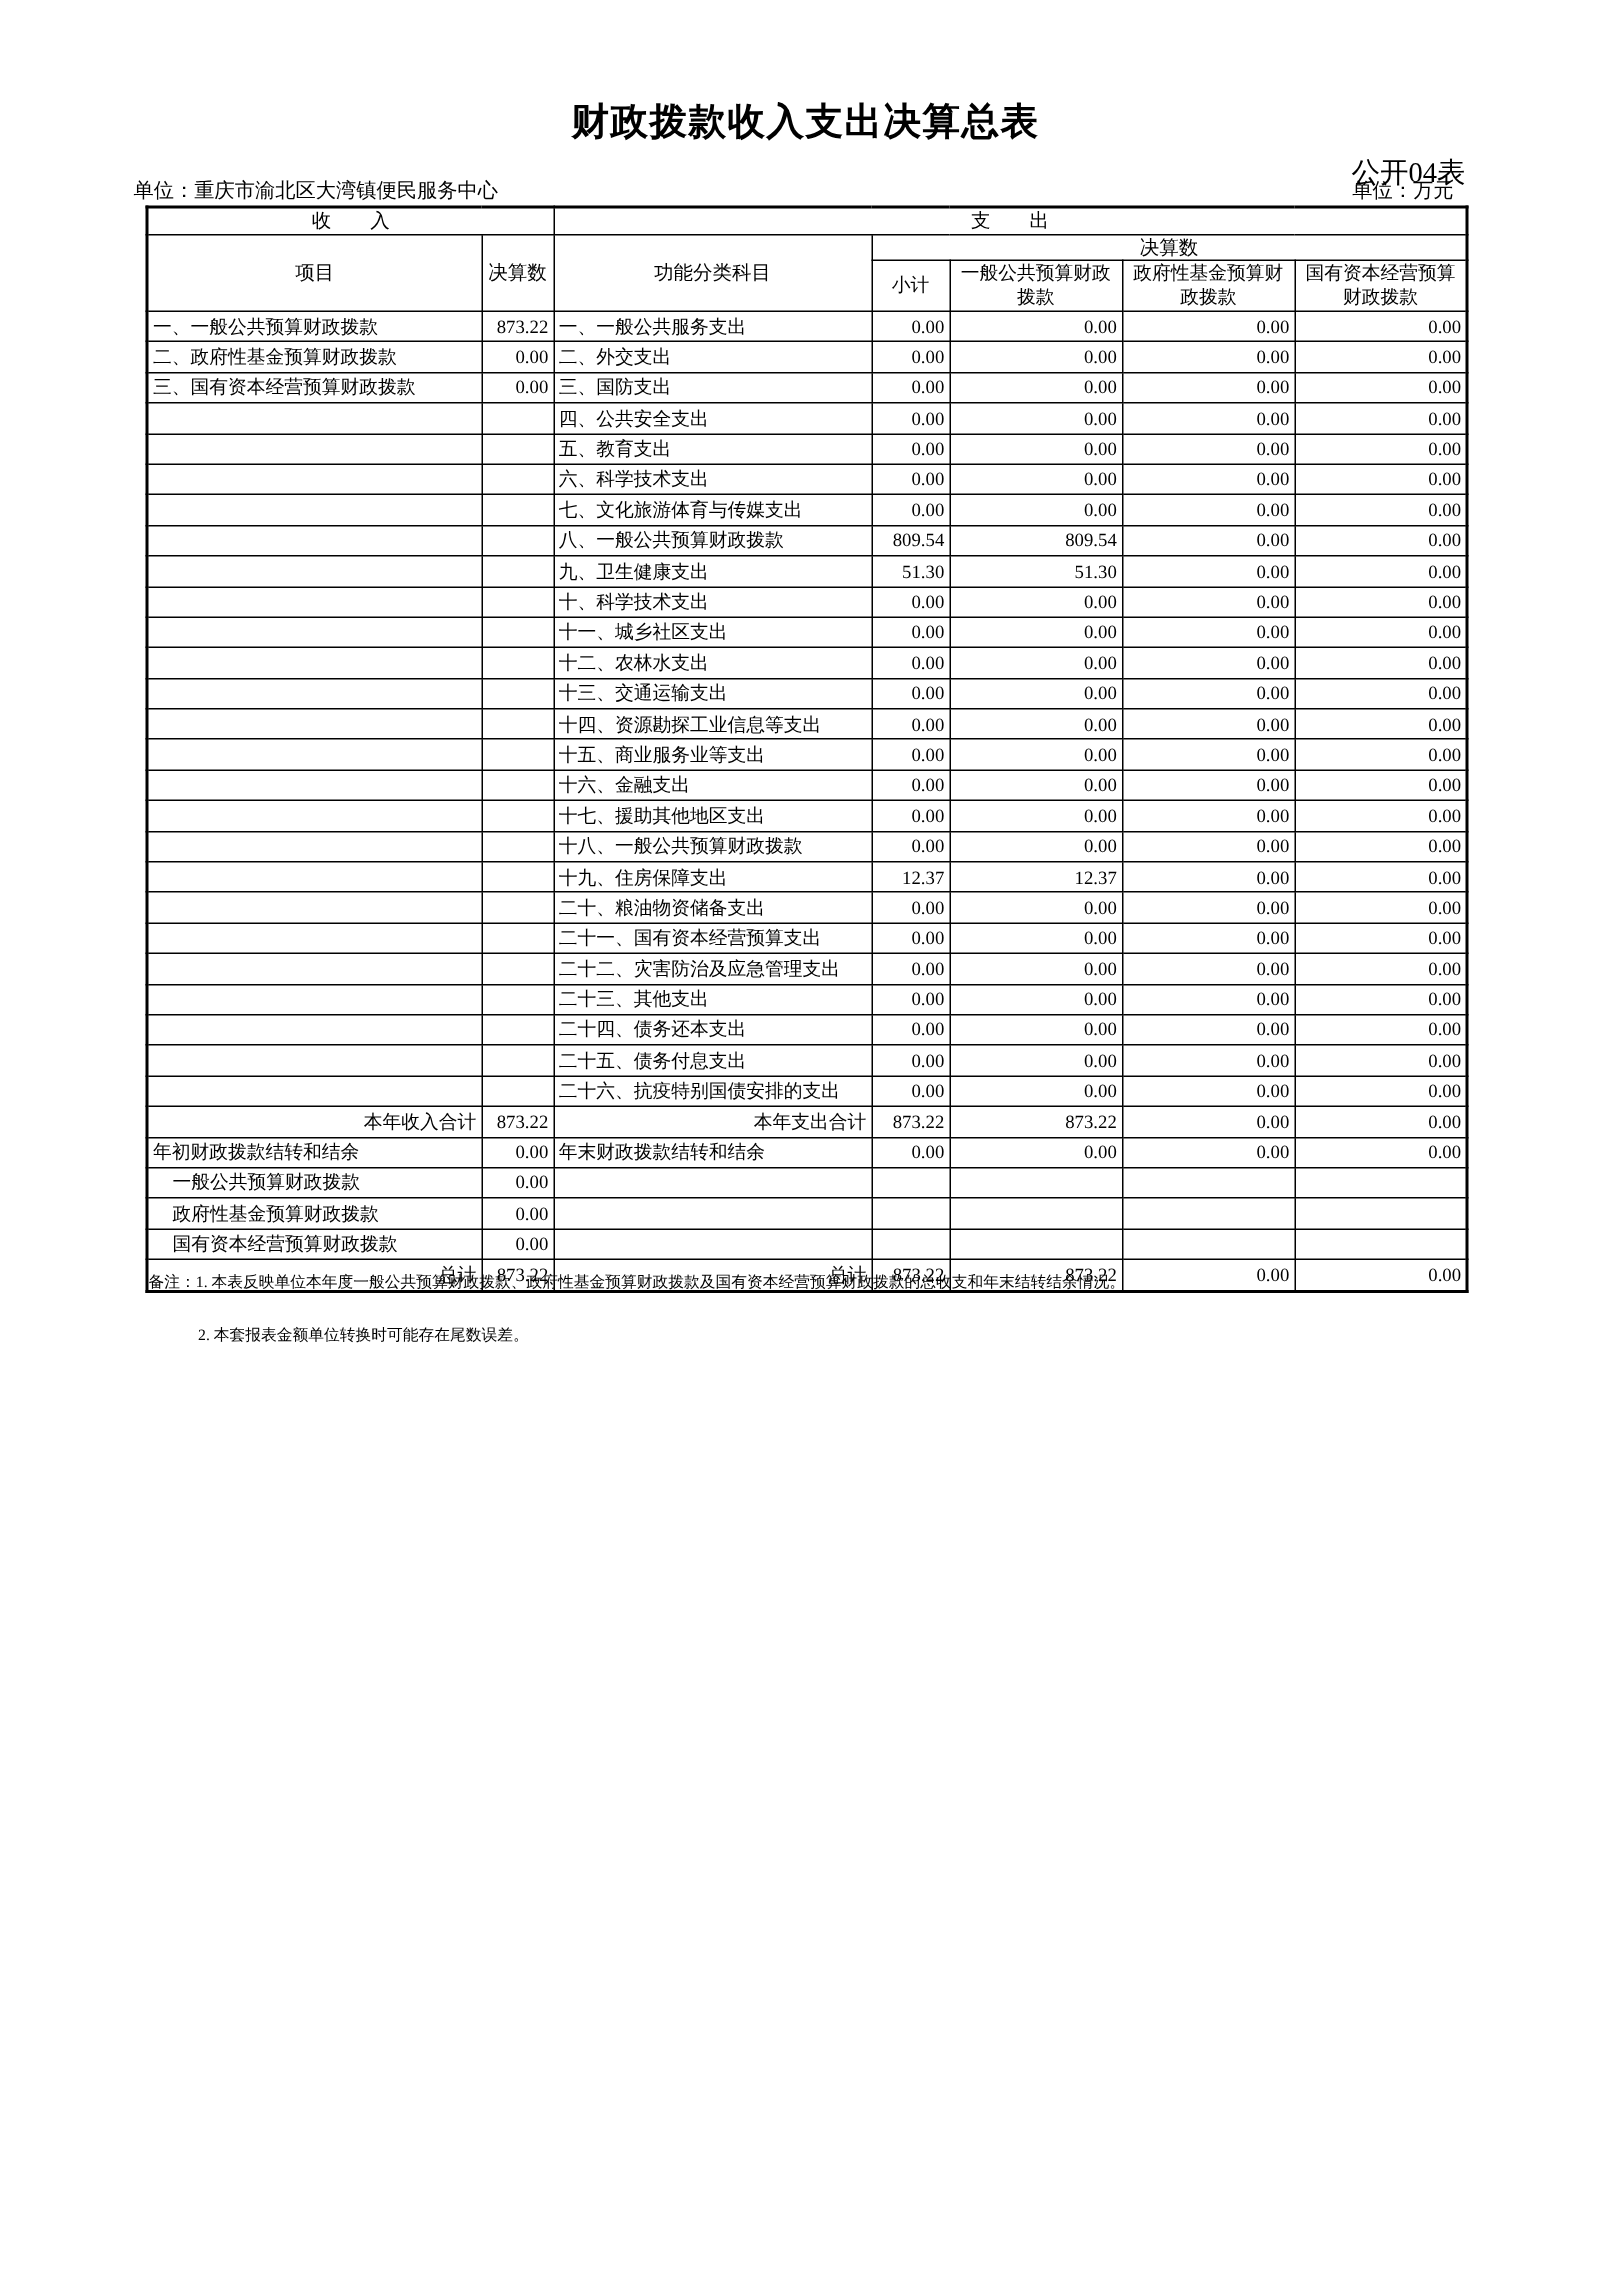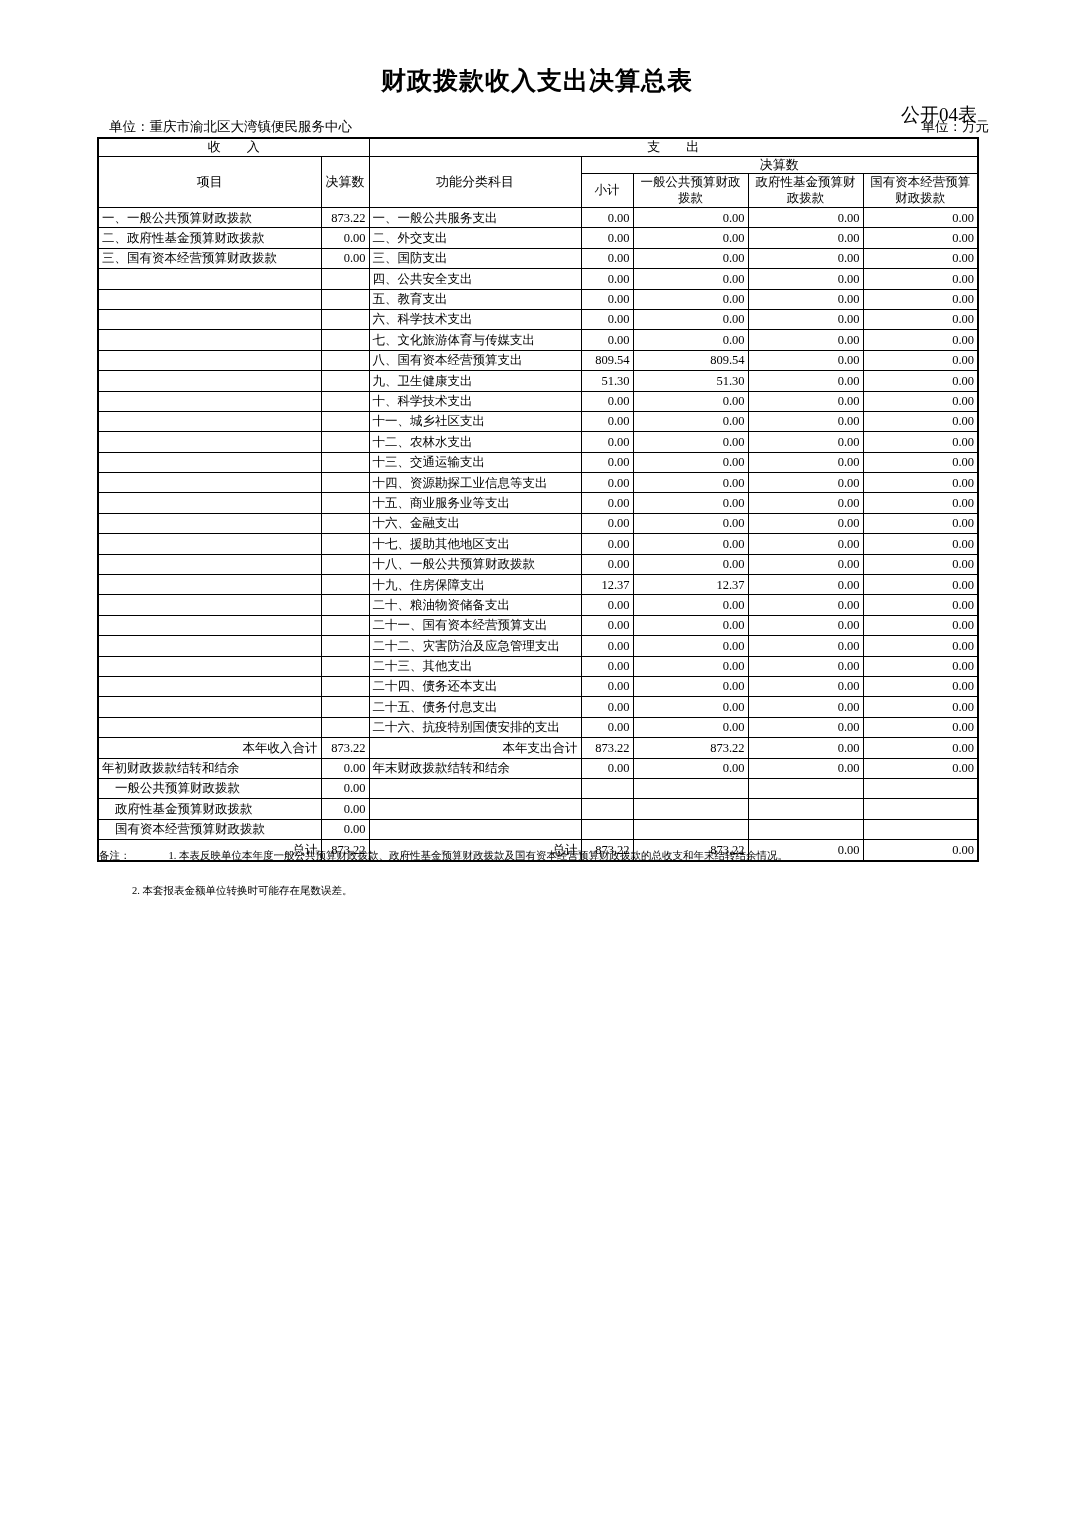--- a/index.html
+++ b/index.html
@@ -30,21 +30,21 @@
     position: absolute;
     top: 102px;
     left: 97px;
     width: 880px;
     text-align: right;
     font-size: 19px;
   }
   .unit-row {
     position: absolute;
     top: 118px;
-    left: 109px;
+    left: 89px;
     width: 880px;
     font-size: 13.5px;
   }
   .unit-name { float: left; }
   .money-unit { float: right; }
 
   table.fin {
     position: absolute;
     top: 137px;
     left: 97px;
@@ -73,21 +73,21 @@
   td.num { text-align: right; padding-right: 4px; }
 
   .notes {
     position: absolute;
     top: 848px;
     left: 99px;
     width: 880px;
     font-size: 10.5px;
     line-height: 15px;
   }
-  .notes .note-row { display: flex; gap: 38px; }
+  .notes .note-row { display: flex; }
   .notes .note-label { flex: 0 0 auto; }
   .notes .note-line2 { padding-left: 33px; margin-top: 20px; }
 </style>
 </head>
 <body>
 
 <div class="page">
 
   <div class="doc-title">财政拨款收入支出决算总表</div>
 
@@ -186,21 +186,21 @@
           <td class="num"></td>
           <td class="item item">七、文化旅游体育与传媒支出</td>
           <td class="num">0.00</td>
           <td class="num">0.00</td>
           <td class="num">0.00</td>
           <td class="num">0.00</td>
         </tr>
         <tr>
           <td class="item item"></td>
           <td class="num"></td>
-          <td class="item item">八、国有资本经营预算支出</td>
+          <td class="item item">八、一般公共预算财政拨款</td>
           <td class="num">809.54</td>
           <td class="num">809.54</td>
           <td class="num">0.00</td>
           <td class="num">0.00</td>
         </tr>
         <tr>
           <td class="item item"></td>
           <td class="num"></td>
           <td class="item item">九、卫生健康支出</td>
           <td class="num">51.30</td>

